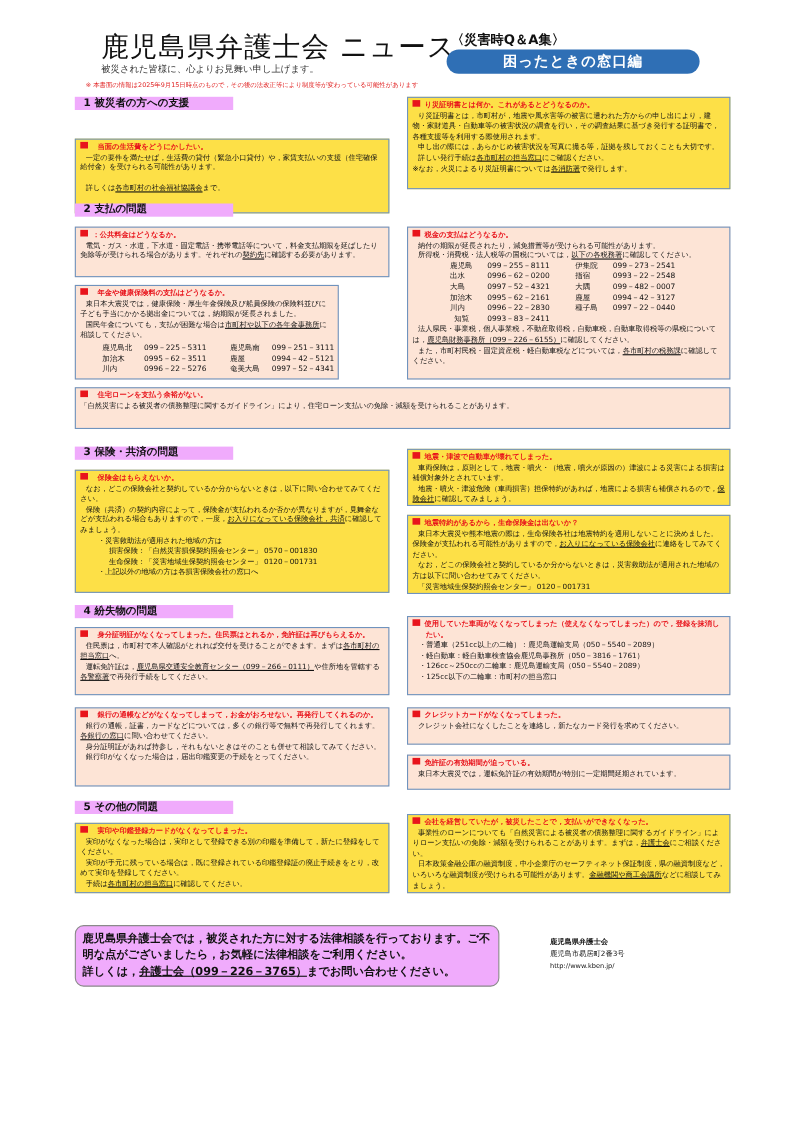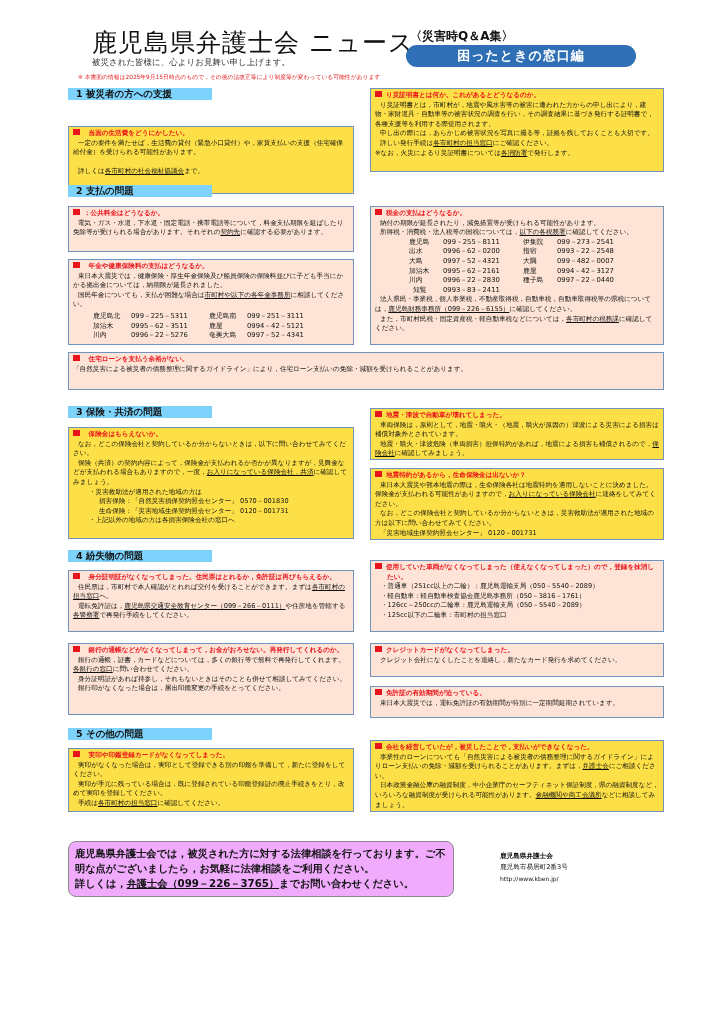--- a/index.html
+++ b/index.html
@@ -6,21 +6,21 @@
   html, body { width: 724px; height: 1024px; background: #ffffff; overflow: hidden; }
   body { font-family: "DejaVu Sans", "Liberation Sans", sans-serif; color: #111; position: relative; }
   .abs { position: absolute; }
 
   .title { left: 92px; top: 26px; font-size: 25px; font-weight: normal; letter-spacing: 1px; color: #111; white-space: nowrap; font-family: "DejaVu Sans", sans-serif; }
   .subtitle { left: 92px; top: 57px; font-size: 8.5px; color: #333; font-family: "DejaVu Serif", serif; white-space: nowrap; }
   .qa { left: 410px; top: 28px; font-size: 12px; font-weight: bold; white-space: nowrap; }
   .pill { left: 406px; top: 45px; width: 230px; height: 22px; background: #2f6fb5; border-radius: 11px; color: #fff; font-size: 13px; font-weight: bold; display: flex; align-items: center; justify-content: center; letter-spacing: 1px; }
   .notice { left: 78px; top: 73px; font-size: 5.8px; color: #e02020; white-space: nowrap; }
 
-  .sec-head { height: 12px; background: #7dd3fc; font-size: 9.5px; font-weight: bold; padding-left: 8px; line-height: 12px; color: #111; white-space: nowrap; }
+  .sec-head { height: 12px; background: #f0abfc; font-size: 9.5px; font-weight: bold; padding-left: 8px; line-height: 12px; color: #111; white-space: nowrap; }
 
   .box { border: 1px solid #6f93be; font-size: 6.6px; line-height: 9.6px; padding: 2px 4px 3px 4px; color: #111; overflow: hidden; }
   .box.blue { background: #fde047; }
   .box.pink { background: #fde4d6; }
   .box .q { color: #e8141c; font-weight: bold; }
   .box .q .sq { display: inline-block; width: 7px; height: 6px; background: #e8141c; margin-right: 4px; vertical-align: 0px; }
   .box p { margin: 0; }
   .box .ind { text-indent: 5px; }
   .u { text-decoration: underline; }
   .tel { display: grid; font-size: 6.8px; line-height: 9.6px; }
@@ -58,21 +58,21 @@
   <p><span>※なお，火災によるり災証明書については</span><span class="u">各消防署</span><span>で発行します。</span></p>
 </div>
 
 <div class="abs sec-head" style="left:68px;top:185px;width:144px;">2 支払の問題</div>
 
 <div class="abs box pink" style="left:68px;top:206px;width:286px;height:46px;">
   <div class="q"><span class="sq"></span><span>：公共料金はどうなるか。</span></div>
   <p class="ind"><span>電気・ガス・水道，下水道・固定電話・携帯電話等について，料金支払期限を延ばしたり免除等が受けられる場合があります。それぞれの</span><span class="u">契約先</span><span>に確認する必要があります。</span></p>
 </div>
 
-<div class="abs box pink" style="left:68px;top:259px;width:286px;height:86px;">
+<div class="abs box pink" style="left:68px;top:259px;width:240px;height:86px;">
   <div class="q"><span class="sq"></span>&nbsp;&nbsp;<span>年金や健康保険料の支払はどうなるか。</span></div>
   <p class="ind">東日本大震災では，健康保険・厚生年金保険及び船員保険の保険料並びに子ども手当にかかる拠出金については，納期限が延長されました。</p>
   <p class="ind"><span>国民年金についても，支払が困難な場合は</span><span class="u">市町村や以下の各年金事務所</span><span>に相談してください。</span></p>
   <div class="tel tel2" style="margin-top:2px;">
     <span>鹿児島北</span>
       <span>099－225－5311</span>
     <span>鹿児島南</span>
       <span>099－251－3111</span>
     <span>加治木</span>
       <span>0995－62－3511</span>

